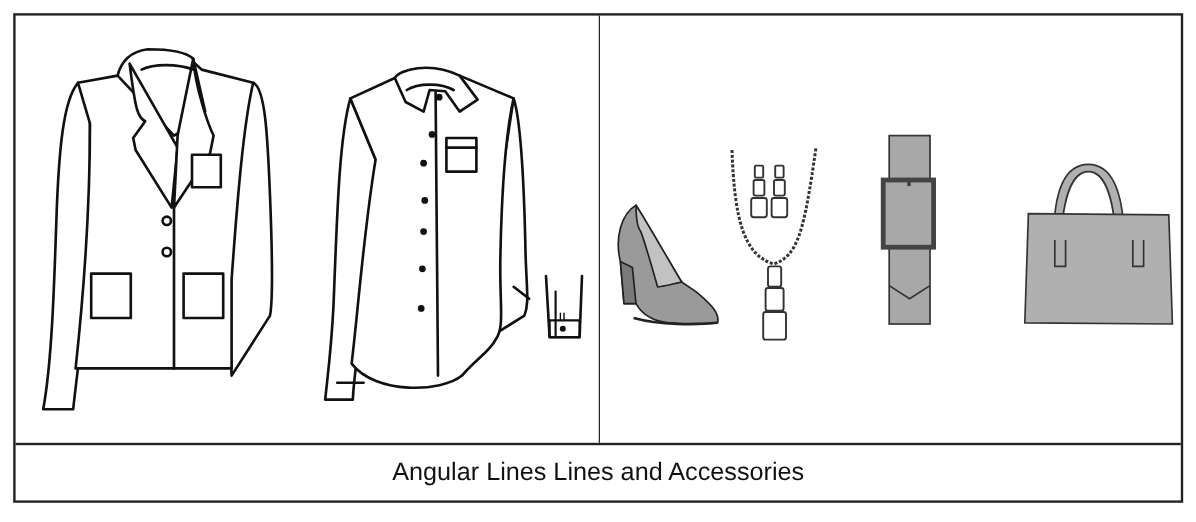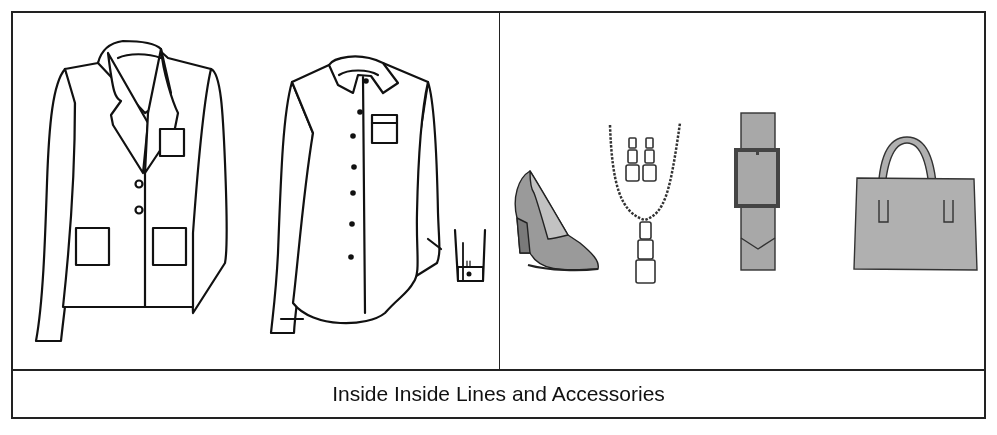--- a/index.html
+++ b/index.html
@@ -111,15 +111,15 @@
         <path d="M378,187 C378,145 388,124 407,124 C426,124 436,145 437,187 L430,187 C428,150 420,130 407,130 C394,130 386,150 384,187 Z" fill="#b0b0b0"></path>
         <path d="M357,165 L474,166 L477,257 L354,256 Z" fill="#b0b0b0"></path>
         <path d="M379,187 L379,209 L388,209 L388,187" fill="#b0b0b0"></path>
         <path d="M444,187 L444,209 L453,209 L453,187" fill="#b0b0b0"></path>
         <path d="M378,187 C378,145 388,124 407,124 C426,124 436,145 440,187 L447,187 C444,145 432,120 407,120 C384,120 372,145 371,187 Z" fill="#b0b0b0" opacity="0"></path>
       </g>
     </svg>
   </div>
 
   <div class="caption-row">
-    <span class="caption">Inside Inside Lines and Accessories</span>
+    <span class="caption">Angular Lines Lines and Accessories</span>
   </div>
 </div>
 
 </body></html>

